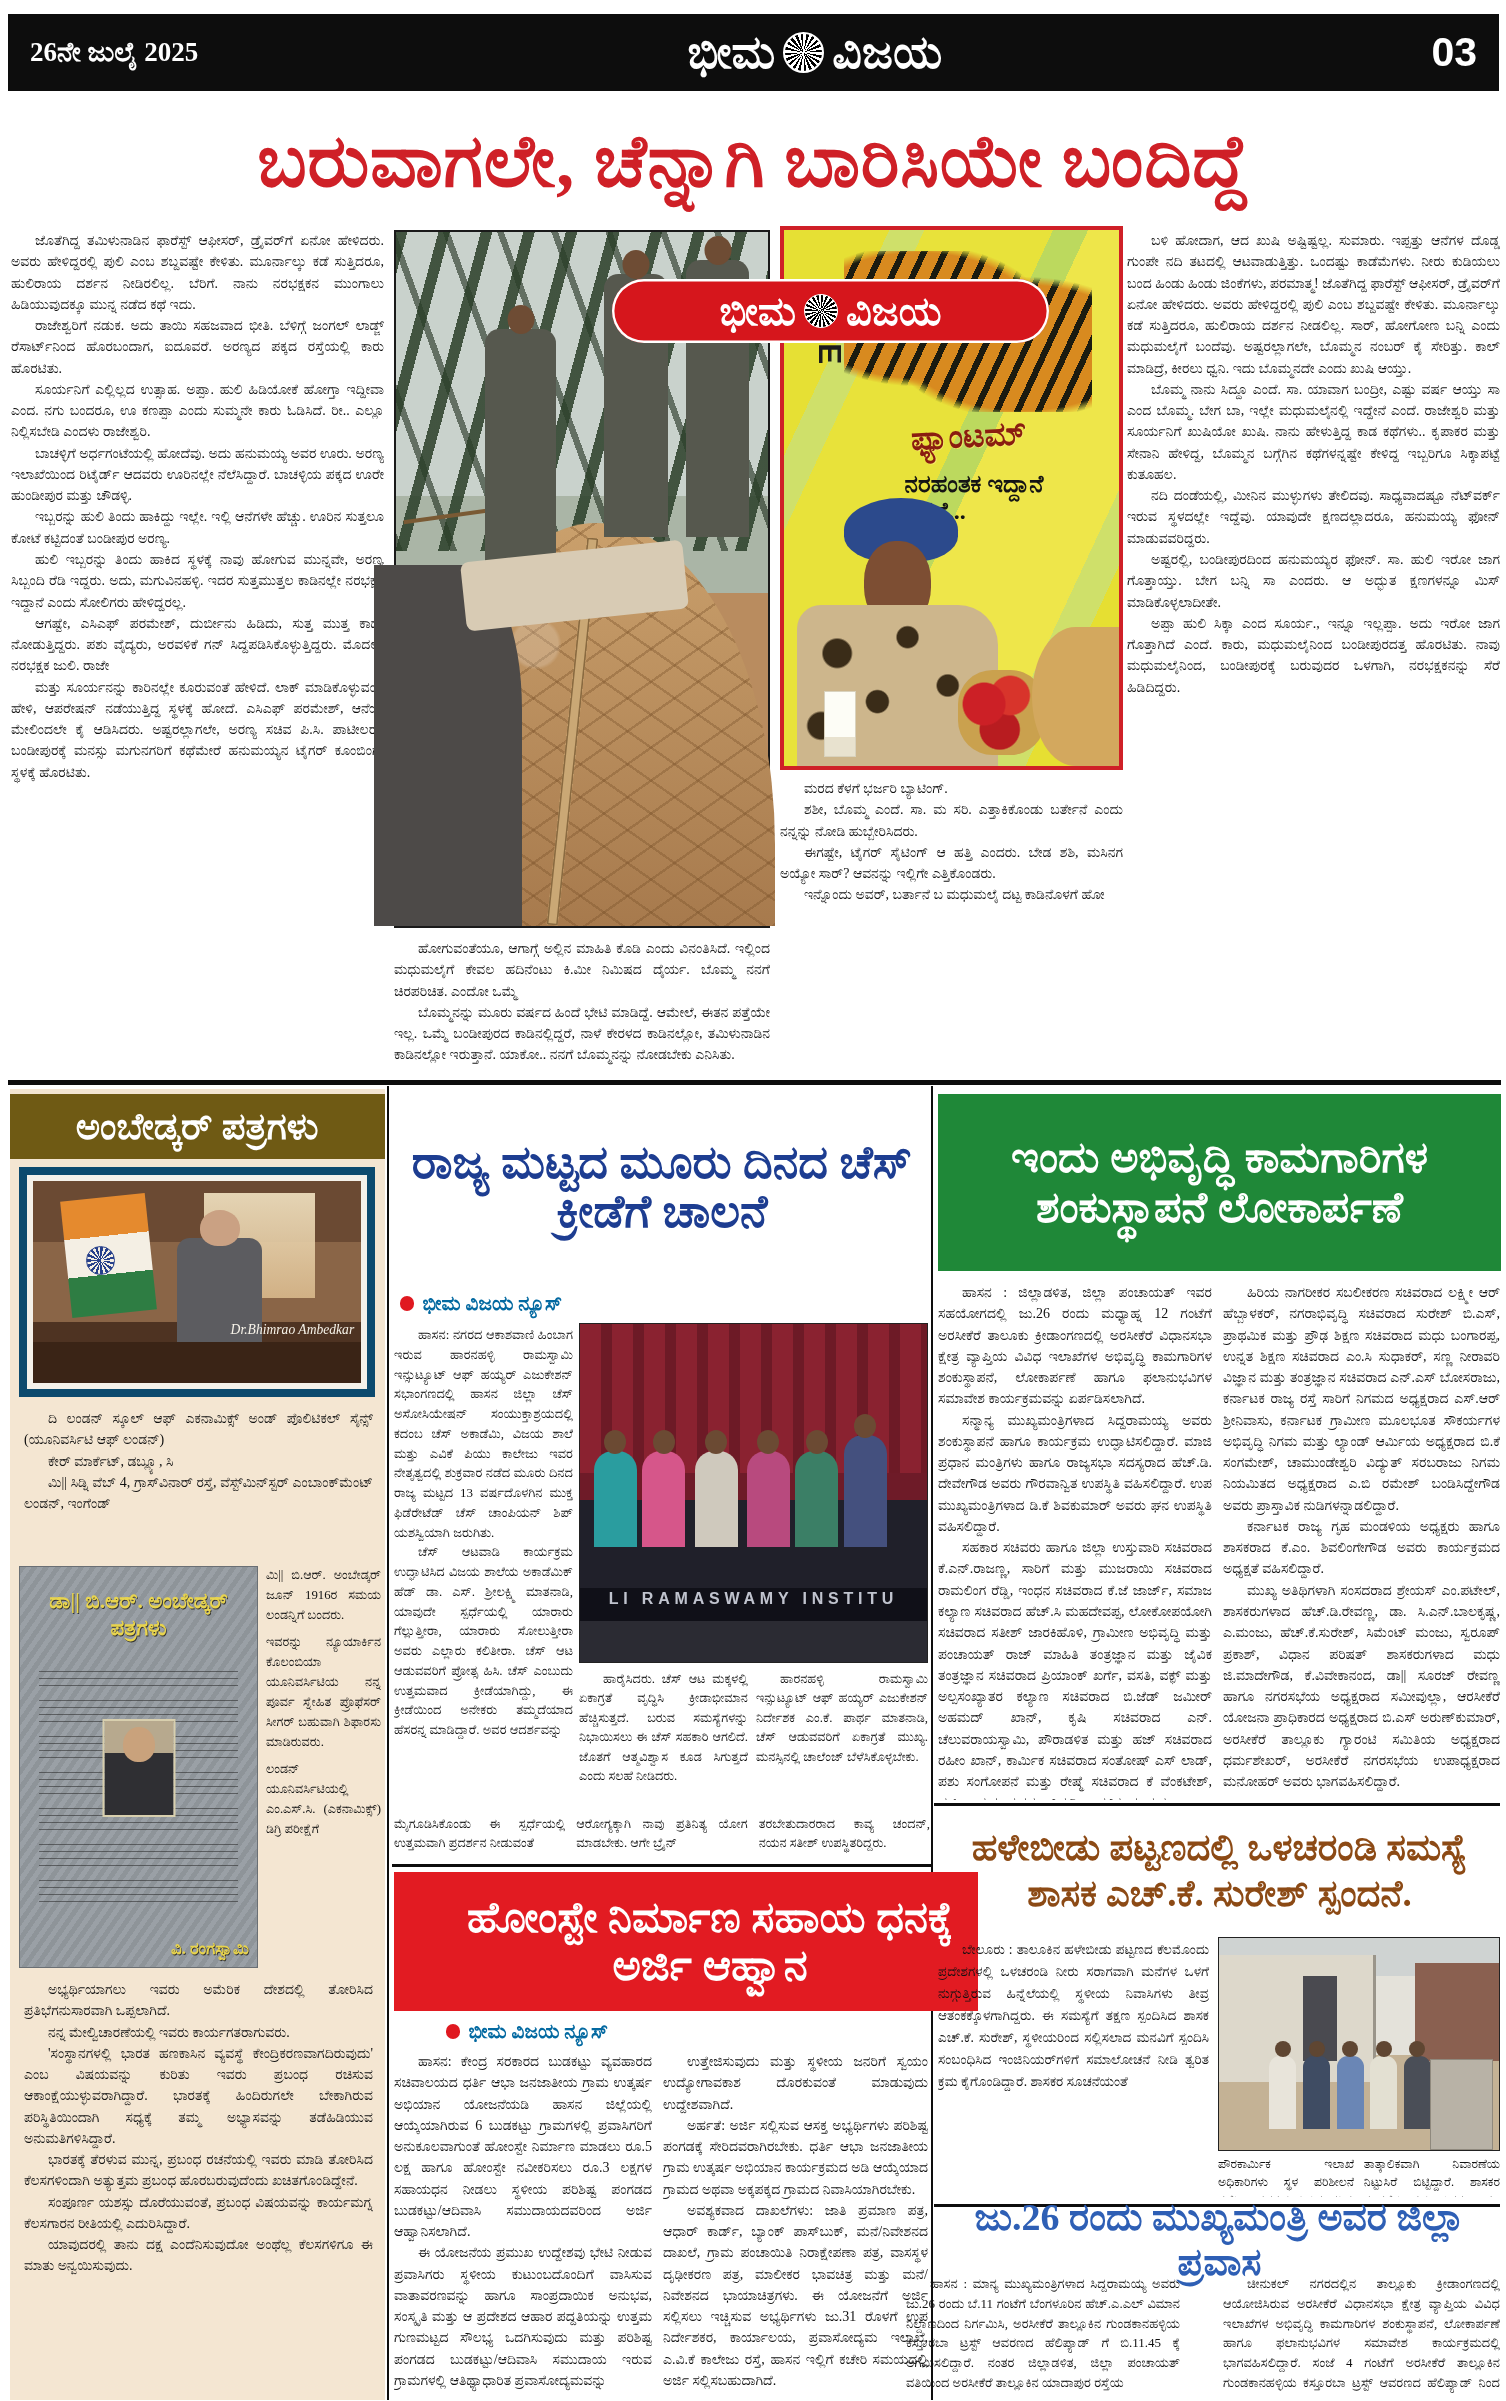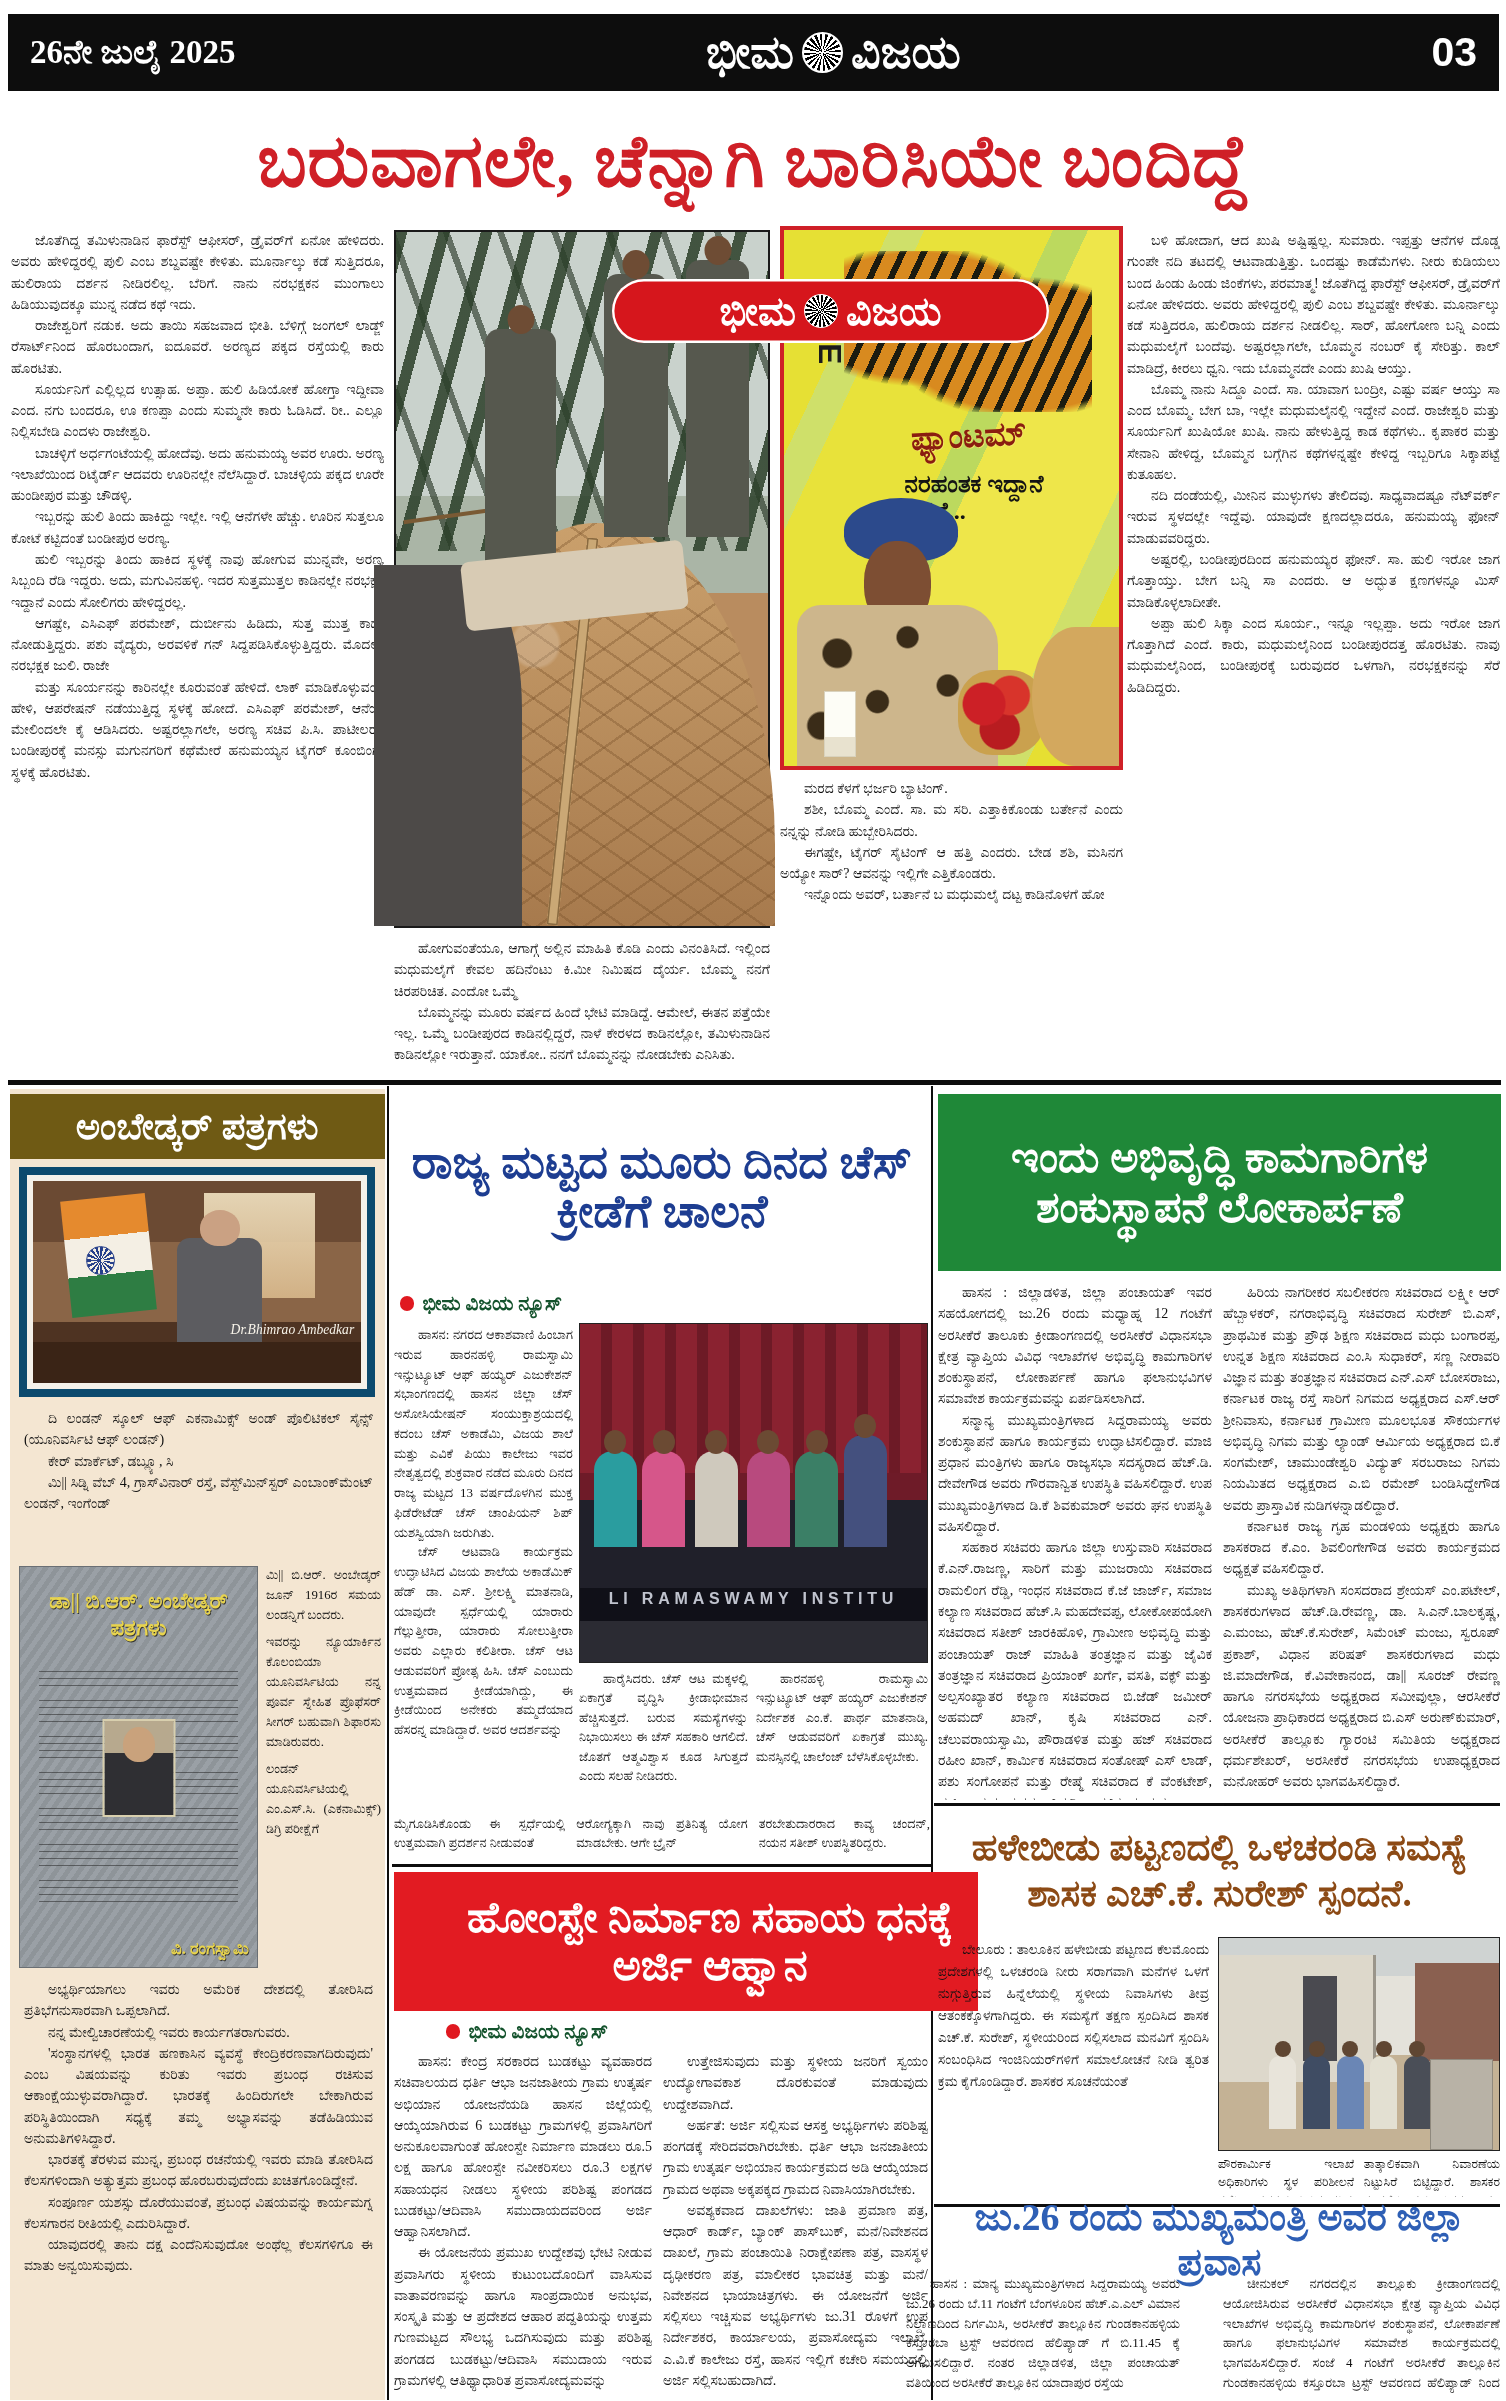--- a/index.html
+++ b/index.html
@@ -3,32 +3,32 @@
 <meta charset="utf-8">
 <title>Bheema Vijaya - Page 03</title>
 <style>
   html,body{margin:0;padding:0;background:#e9e9e9;}
   #page{position:relative;width:1507px;height:2401px;background:#ffffff;margin:0 auto;
         font-family:"Liberation Serif",serif;color:#111;overflow:hidden;}
   .abs{position:absolute;}
   
   .mast{left:8px;top:14.4px;width:1491px;height:77px;background:#0d0d0d;color:#fff;
         display:flex;align-items:center;justify-content:space-between;padding:0 22px;box-sizing:border-box;}
-  .mast .date{font-size:33px;font-weight:bold;font-family:Liberation Serif, serif;}
+  .mast .date{font-size:27px;font-weight:bold;font-family:Liberation Serif, serif;}
   .mast .title{font-size:46px;font-weight:bold;display:flex;align-items:center;gap:8px;}
   .wheel{width:37px;height:37px;border-radius:50%;border:2.4px solid #fff;
          background:repeating-conic-gradient(#fff 0 9deg,#000 9deg 18deg);}
   .mast .pageno{font-size:41px;font-weight:bold;font-family:"Liberation Sans",sans-serif;}
   
   .main-headline{left:0;top:97px;width:1507px;height:128px;display:flex;align-items:center;justify-content:center;
         color:#cf2027;font-size:73px;font-weight:bold;line-height:1;letter-spacing:0.8px;text-align:center;}
   
   .col{overflow:hidden;text-align:justify;}
   .col p{margin:0;text-indent:24px;font-size:14px;line-height:1.52;}
-  .byline{display:flex;align-items:center;gap:8px;color:#14532d;font-weight:bold;font-size:20px;}
+  .byline{display:flex;align-items:center;gap:8px;color:#0369a1;font-weight:bold;font-size:20px;}
   .byline .dot{width:14.4px;height:14.4px;border-radius:50%;background:#e01920;flex:0 0 auto;}
   .rule-h{background:#0d0d0d;}
   .rule-v{background:#0d0d0d;}
   
   .f-col1{left:11px;top:230px;width:373px;height:847px;}
   .f-photo{left:394px;top:230px;width:376px;height:698px;border:2.4px solid #1a1a1a;box-sizing:border-box;background:#9aa58f;}
   .f-col2{left:394px;top:938px;width:376px;height:140px;}
   .f-poster{left:780px;top:226px;width:343px;height:544px;border:4px solid #cf2027;box-sizing:border-box;
             background:linear-gradient(115deg,#e6e034 0 18%,#cfe06a 18% 24%,#e8e23a 24% 46%,#bcd95e 46% 52%,#eee64a 52% 78%,#cfe06a 78% 84%,#e6df32 84%);}
   .f-col3{left:780px;top:778px;width:343px;height:300px;}

